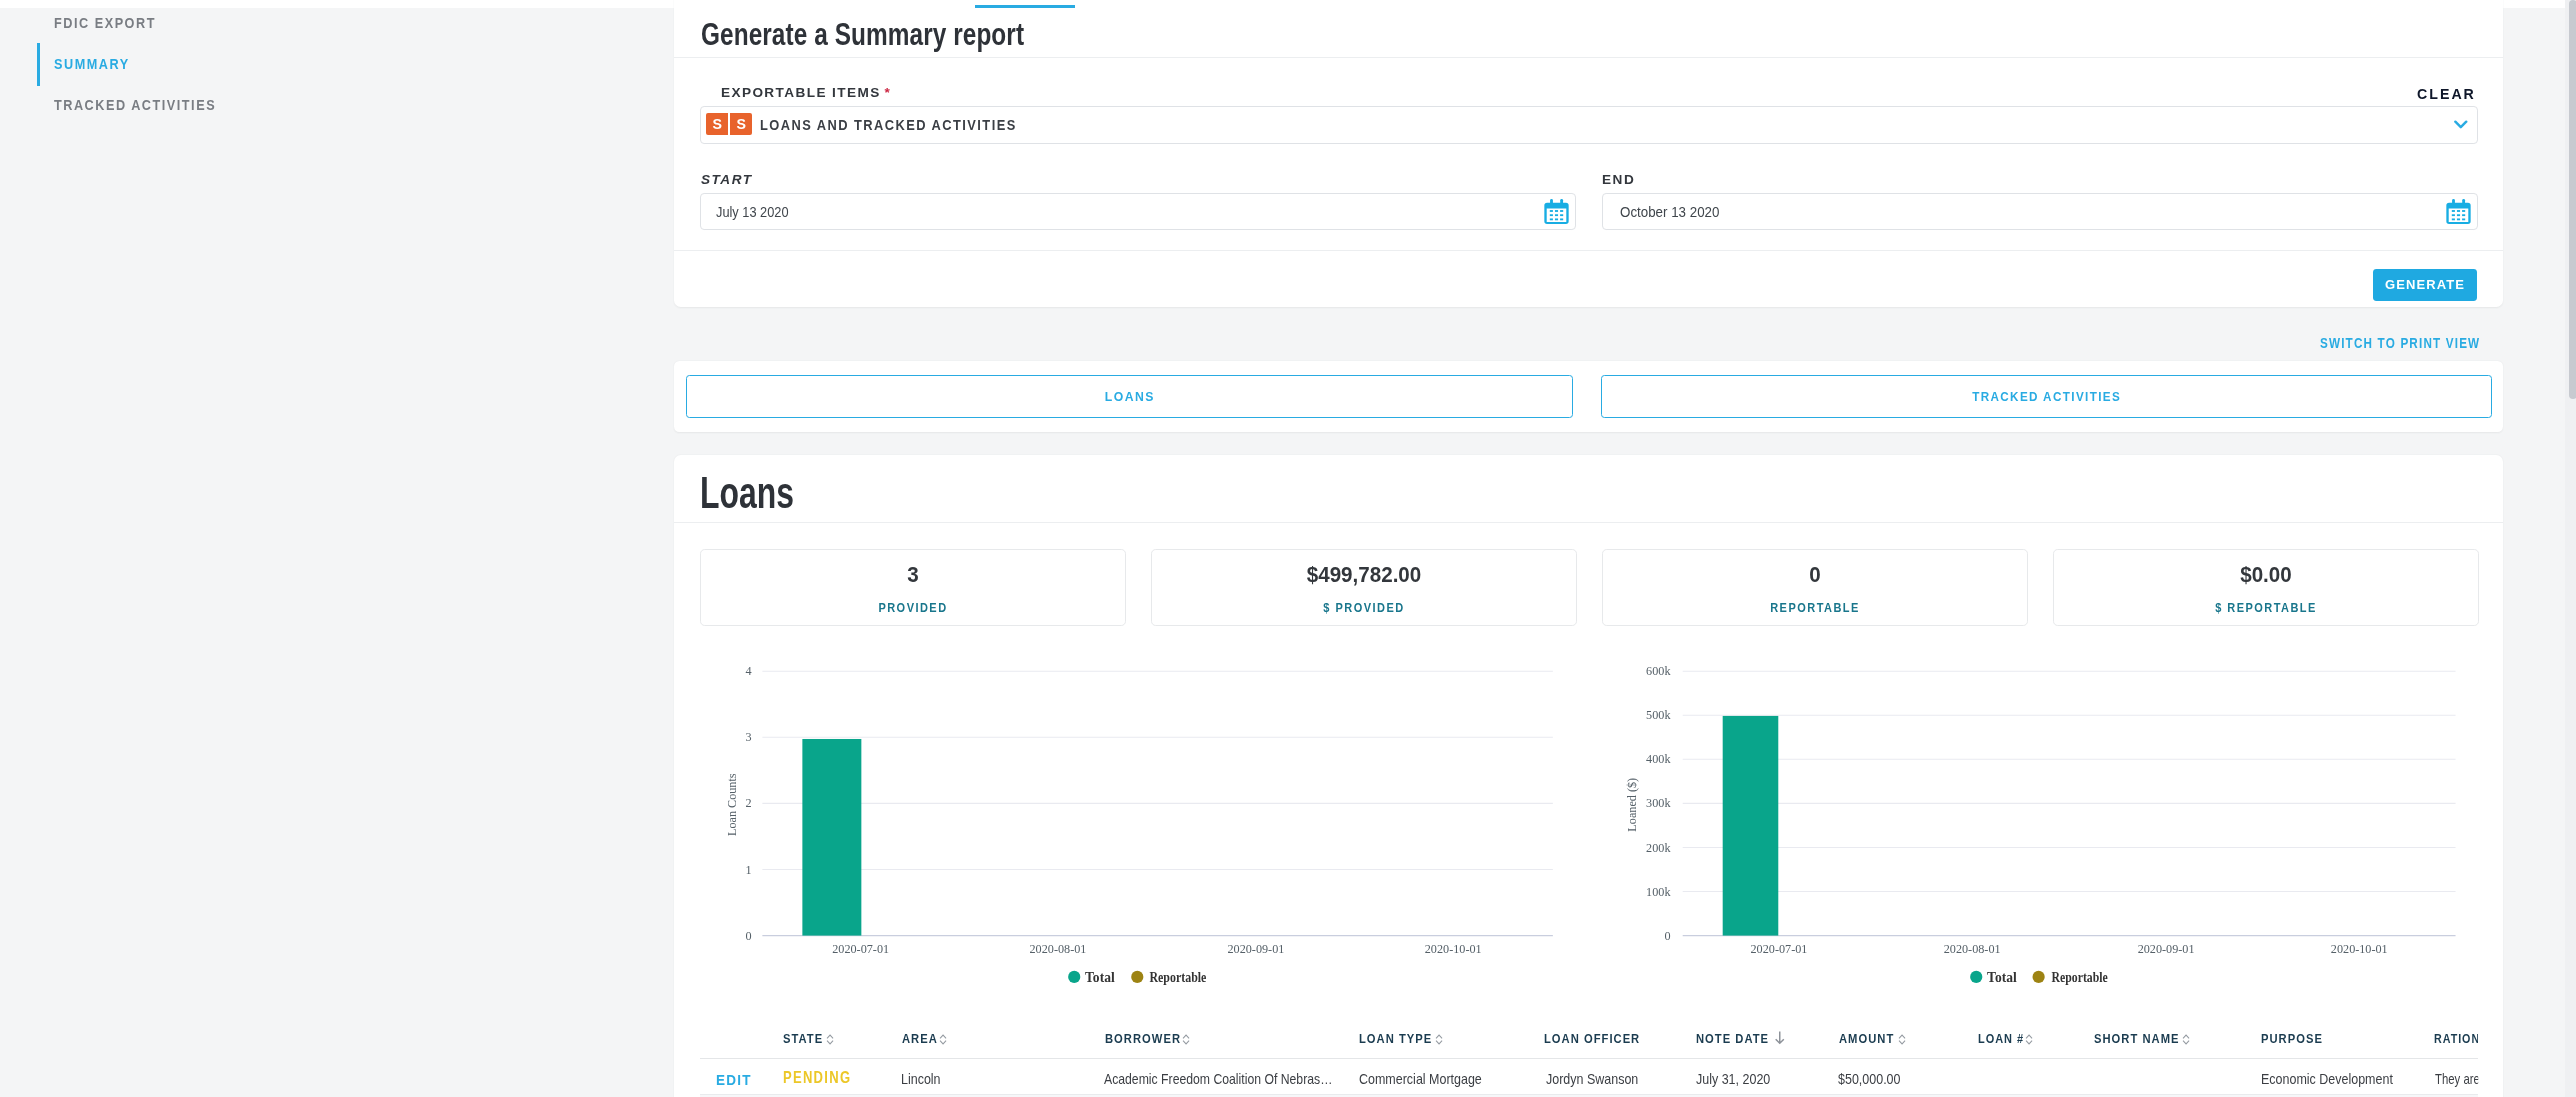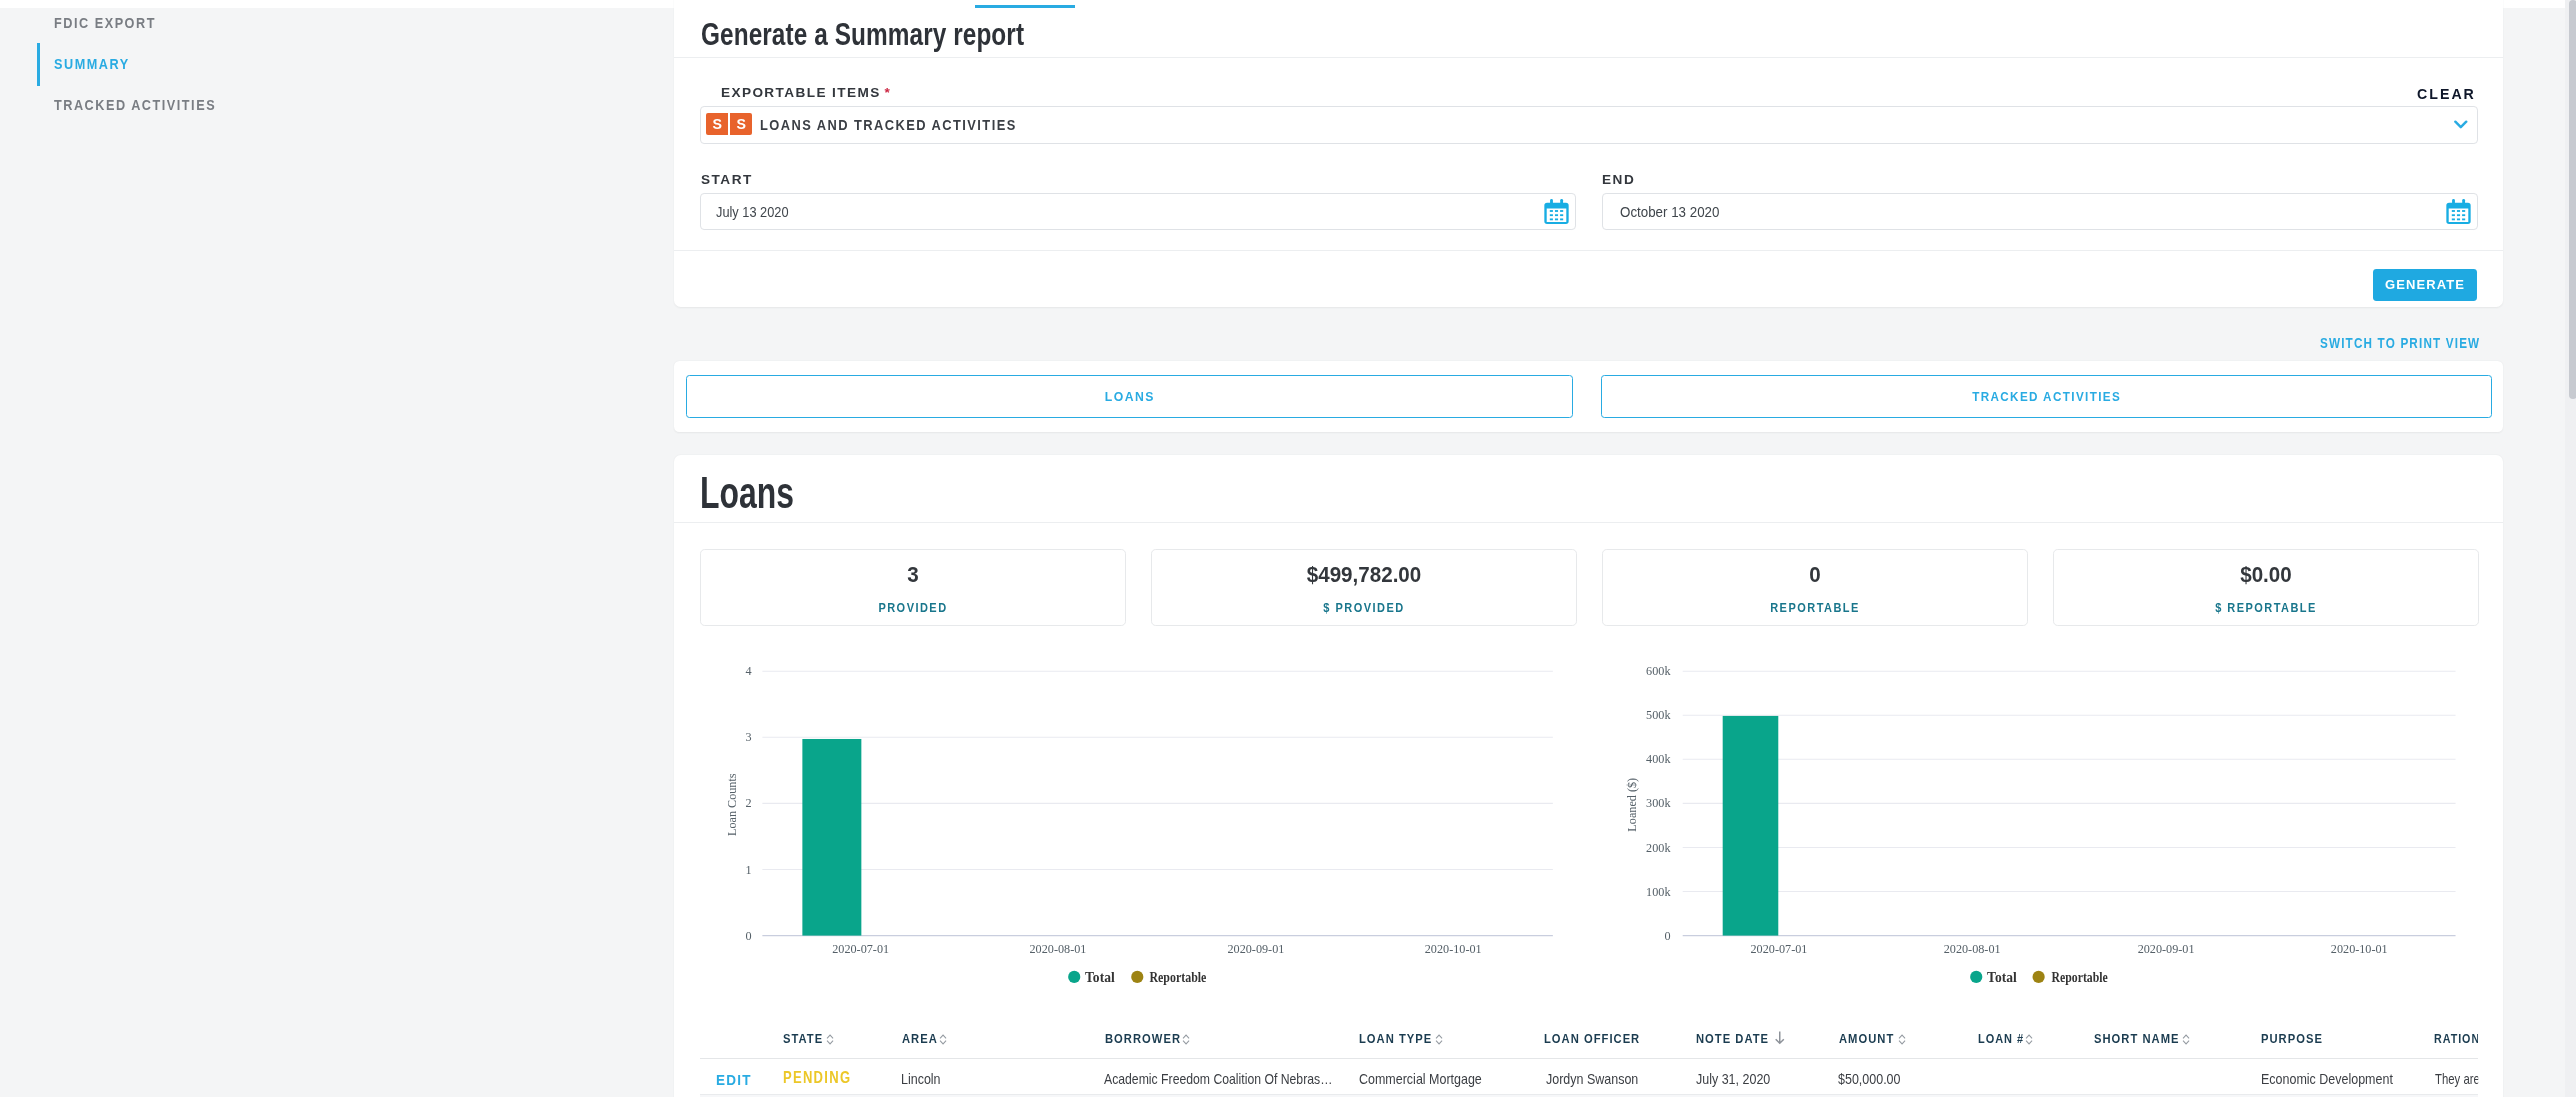--- a/index.html
+++ b/index.html
@@ -30,21 +30,21 @@
 <div class="abs upc" style="left:2417px;top:86px;font-size:14.2px;letter-spacing:2px;color:#0f172a;">Clear</div>
 
 <div class="abs" style="left:700px;top:106px;width:1778px;height:38px;background:#fff;border:1.4px solid #dfe2e6;border-radius:4.1px;"></div>
 <div class="abs" style="left:706px;top:113px;width:22.4px;height:22.4px;background:#e8632c;border-radius:2px 0 0 2px;color:#fff;font-weight:bold;font-size:14.2px;text-align:center;line-height:22.4px;">S</div>
 <div class="abs" style="left:730px;top:113px;width:22.4px;height:22.4px;background:#e8632c;border-radius:0 2px 2px 0;color:#fff;font-weight:bold;font-size:14.2px;text-align:center;line-height:22.4px;">S</div>
 <div class="abs upc" style="left:760px;top:117px;font-size:14.2px;letter-spacing:1.6px;color:#3b3f45;transform:scaleX(.906);transform-origin:0 0;">Loans and Tracked Activities</div>
 <svg class="abs" style="left:2454px;top:120px;" width="13.6" height="9.5" viewBox="0 0 20 14">
     <path d="M2 2.5 L10 10.5 L18 2.5" fill="none" stroke="#29abe2" stroke-width="3.6" stroke-linecap="round" stroke-linejoin="round"></path>
   </svg>
 
-<div class="abs upc" style="left:701px;top:172px;font-size:13.6px;letter-spacing:1.5px;color:#33373d;">Start</div>
+<div class="abs upc" style="left:701px;top:172px;font-size:13.6px;letter-spacing:1.5px;color:#33373d;font-style:italic;">Start</div>
 <div class="abs" style="left:700px;top:193px;width:876px;height:37px;background:#fff;border:1.4px solid #dfe2e6;border-radius:4.1px;"></div>
 <div class="abs" style="left:716px;top:203px;font-size:15px;color:#3f454b;transform:scaleX(.853);transform-origin:0 0;">July 13 2020</div>
 
 <div class="abs upc" style="left:1602px;top:172px;font-size:13.6px;letter-spacing:1.5px;color:#33373d;">End</div>
 <div class="abs" style="left:1602px;top:193px;width:876px;height:37px;background:#fff;border:1.4px solid #dfe2e6;border-radius:4.1px;"></div>
 <div class="abs" style="left:1620px;top:203px;font-size:15px;color:#3f454b;transform:scaleX(.89);transform-origin:0 0;">October 13 2020</div>
 
 <svg class="abs" style="left:1544px;top:199px;" width="25" height="25" viewBox="0 0 37 37">
     <g fill="#18ade3">
       <rect x="9" y="0" width="4.2" height="10" rx="2"></rect>

